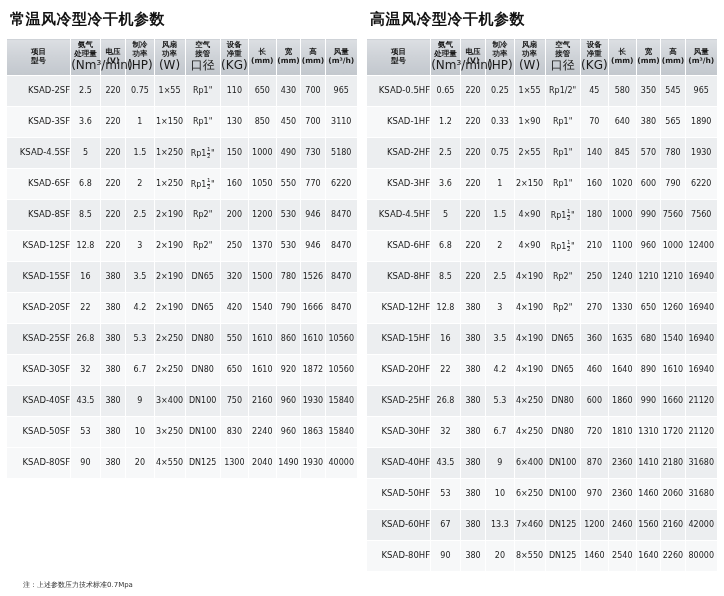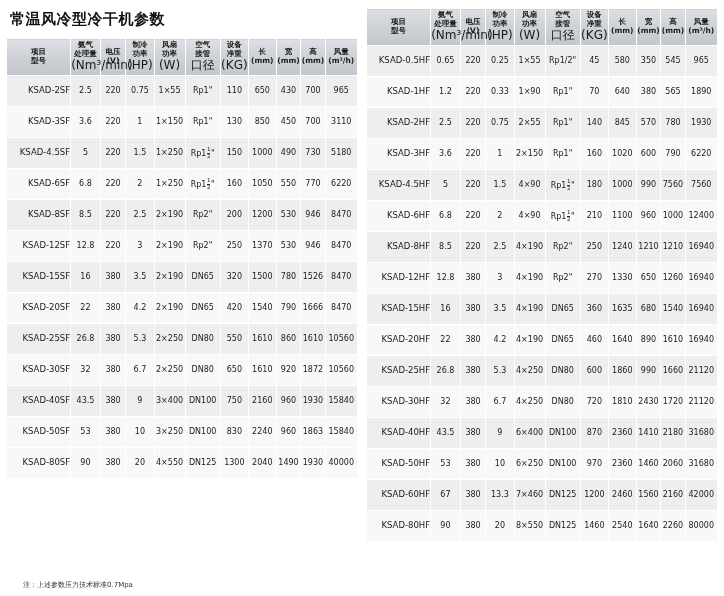--- a/index.html
+++ b/index.html
@@ -326,20 +326,21 @@
               <td>1300</td>
               <td>2040</td>
               <td>1490</td>
               <td>1930</td>
               <td>40000</td>
             </tr>
           </tbody>
         </table>
       </div>
       <div class="panel">
+        <div class="panel-title">高温风冷型冷干机参数</div>
         <table class="spec">
           <colgroup>
             <col style="width: 18.6%;">
             <col style="width: 8.6%;">
             <col style="width: 7.4%;">
             <col style="width: 8.2%;">
             <col style="width: 9%;">
             <col style="width: 10.2%;">
             <col style="width: 8.2%;">
             <col style="width: 8%;">
@@ -546,21 +547,21 @@
             </tr>
             <tr class="even">
               <td class="model">KSAD-30HF</td>
               <td>32</td>
               <td>380</td>
               <td>6.7</td>
               <td>4×250</td>
               <td>DN80</td>
               <td>720</td>
               <td>1810</td>
-              <td>2430</td>
+              <td>1310</td>
               <td>1720</td>
               <td>21120</td>
             </tr>
             <tr class="odd">
               <td class="model">KSAD-40HF</td>
               <td>43.5</td>
               <td>380</td>
               <td>9</td>
               <td>6×400</td>
               <td>DN100</td>

